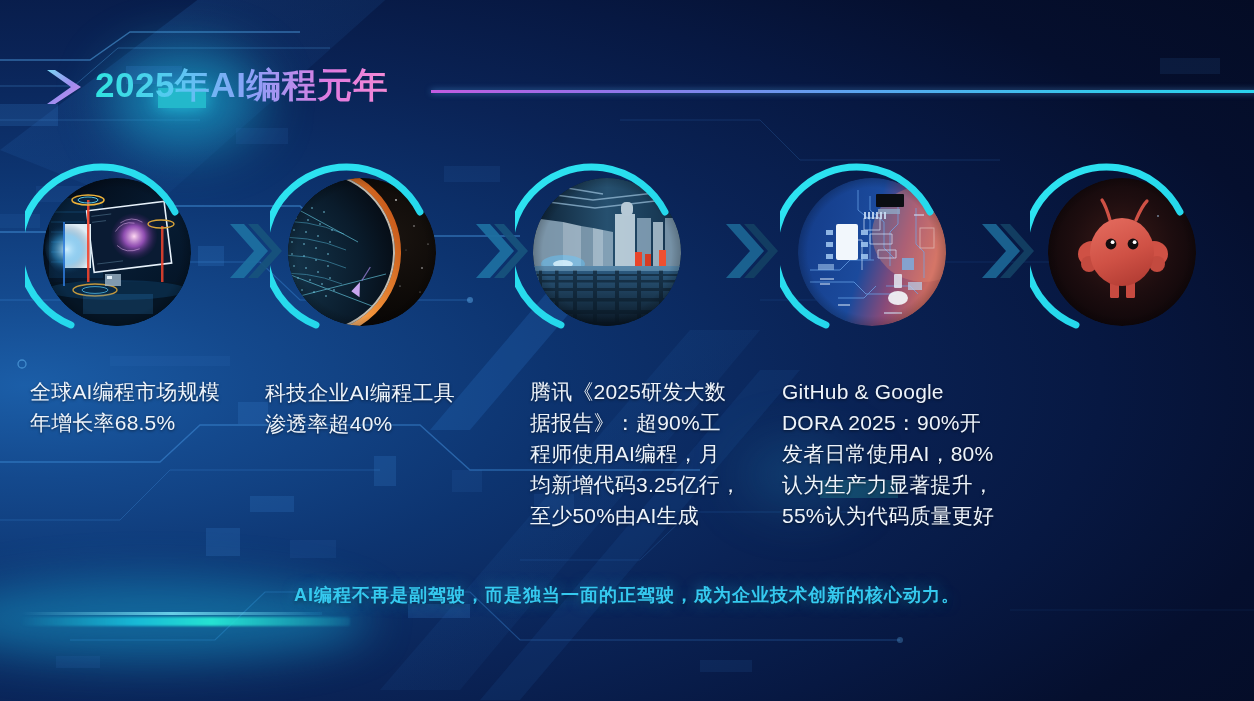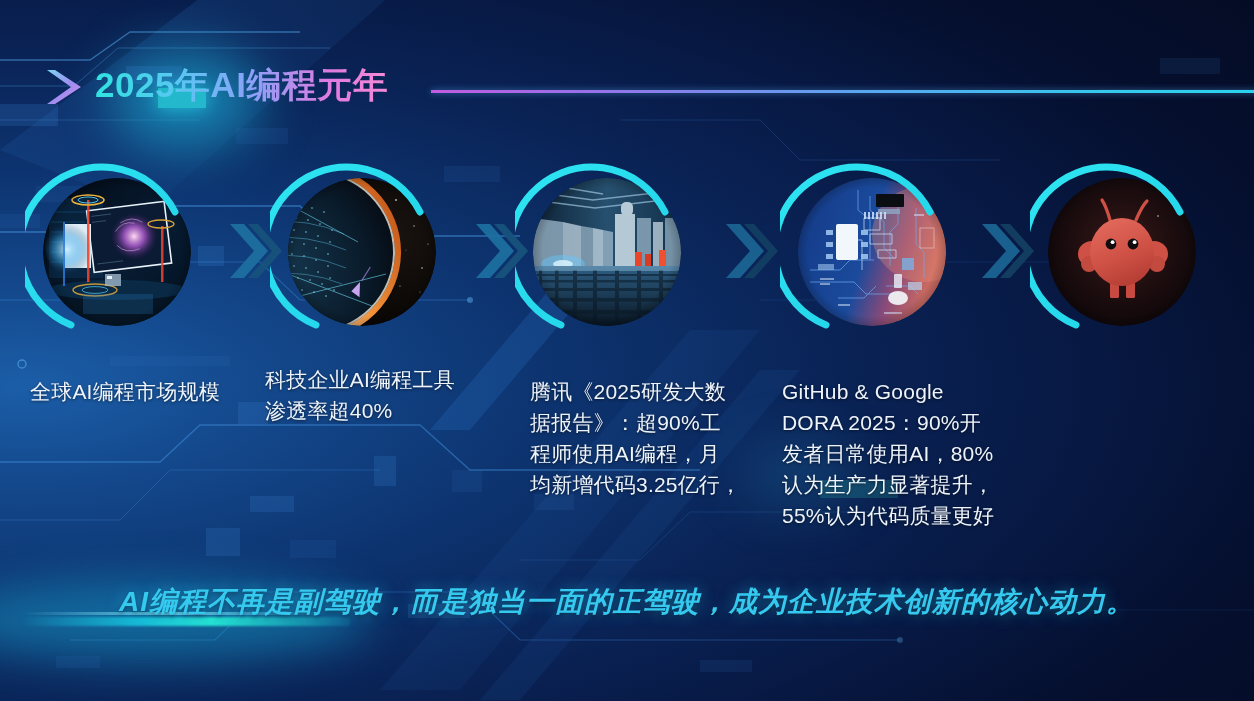--- a/index.html
+++ b/index.html
@@ -70,24 +70,23 @@
     font-size:21px;
     line-height:31px;
     letter-spacing:.2px;
     text-shadow:0 1px 3px rgba(0,0,0,.55);
   }
 
   
   .footer{
     position:absolute;left:0;top:583px;width:1254px;
     text-align:center;
-    font-size:28px;font-weight:bold;letter-spacing:1px;
+    font-size:18px;font-weight:bold;letter-spacing:1px;
     color:#35c9ef;
     text-shadow:0 0 14px rgba(40,190,235,.55),0 2px 5px rgba(0,0,0,.5);
-    font-style:italic;
   }
 </style>
 </head>
 <body>
 
 <div id="slide">
 
   <div class="bg-layer">
     <svg class="bg-svg" viewBox="0 0 1254 701" xmlns="http://www.w3.org/2000/svg">
       <defs>
@@ -596,32 +595,34 @@
     <path d="M2 4 L26 31 L2 58 L16 58 L40 31 L16 4 Z" fill="#1b6492" opacity=".95"></path>
     <path d="M20 4 L44 31 L20 58 L30 58 L54 31 L30 4 Z" fill="#133f63" opacity=".95"></path>
   </svg>
   <svg class="arrow" style="left:980px" viewBox="0 0 56 62" xmlns="http://www.w3.org/2000/svg">
     <path d="M2 4 L26 31 L2 58 L16 58 L40 31 L16 4 Z" fill="#1b6492" opacity=".95"></path>
     <path d="M20 4 L44 31 L20 58 L30 58 L54 31 L30 4 Z" fill="#133f63" opacity=".95"></path>
   </svg>
 
   <div class="caption" style="left:30px;top:376px;width:230px">
     <div>全球AI编程市场规模</div>
+    <div>年增长率68.5%</div>
   </div>
 
-  <div class="caption" style="left:265px;top:364px;width:230px">
+  <div class="caption" style="left:265px;top:377px;width:230px">
     <div>科技企业AI编程工具</div>
     <div>渗透率超40%</div>
   </div>
 
   <div class="caption" style="left:530px;top:376px;width:225px">
     <div>腾讯《2025研发大数</div>
     <div>据报告》：超90%工</div>
     <div>程师使用AI编程，月</div>
     <div>均新增代码3.25亿行，</div>
+    <div>至少50%由AI生成</div>
   </div>
 
   <div class="caption" style="left:782px;top:376px;width:230px">
     <div>GitHub &amp; Google</div>
     <div>DORA 2025：90%开</div>
     <div>发者日常使用AI，80%</div>
     <div>认为生产力显著提升，</div>
     <div>55%认为代码质量更好</div>
   </div>
 

